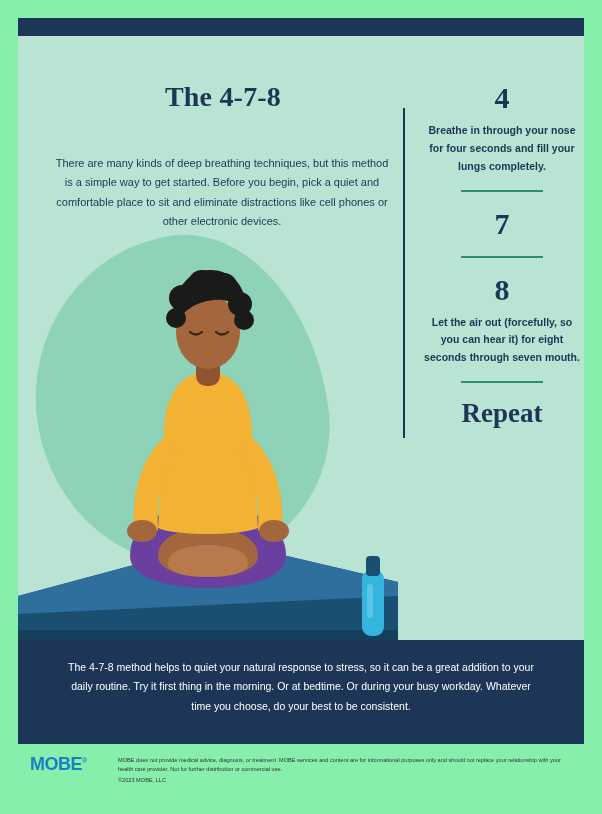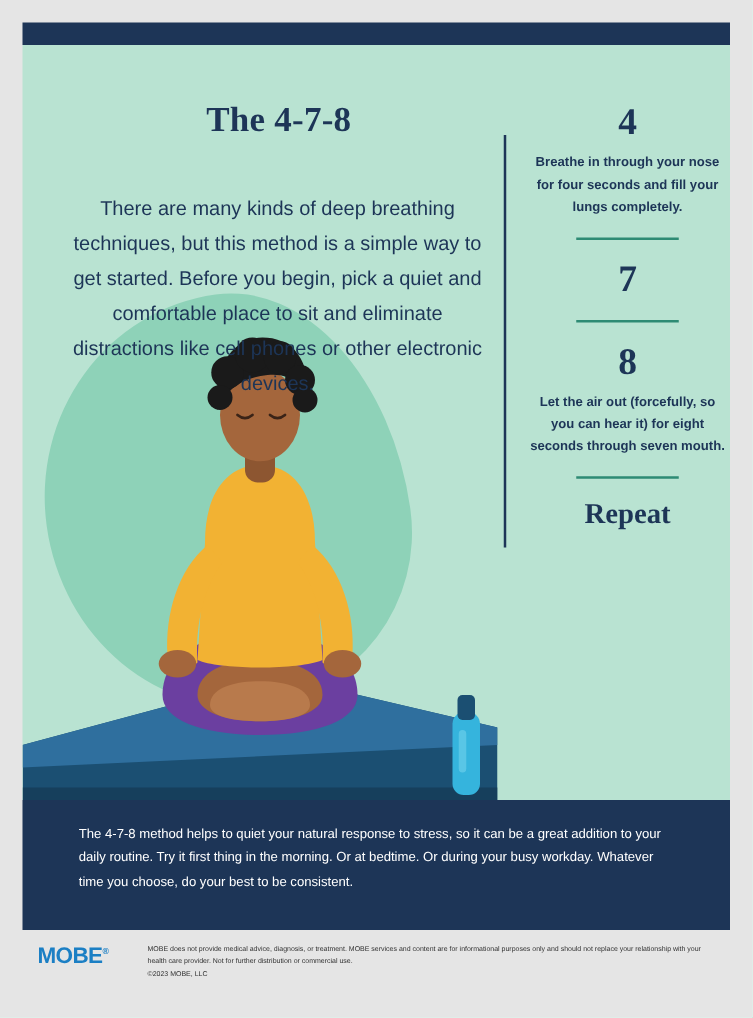--- a/index.html
+++ b/index.html
@@ -10,21 +10,21 @@
     width: 602px;
     height: 814px;
     background: #ffffff;
     font-family: "Liberation Sans", sans-serif;
     overflow: hidden;
   }
   .poster {
     position: relative;
     width: 602px;
     height: 814px;
-    background: #e5e5e5;
+    background: #86efac;
   }
   
   .top-band {
     position: absolute;
     left: 18px;
     top: 18px;
     width: 566px;
     height: 18px;
     background: #1d3557;
   }
@@ -63,21 +63,21 @@
     line-height: 1.22;
     letter-spacing: 0.2px;
   }
   .intro {
     position: absolute;
     left: 34px;
     top: 118px;
     width: 340px;
     text-align: center;
     color: #1d3557;
-    font-size: 16px;
+    font-size: 11px;
     line-height: 1.75;
   }
   
   .divider {
     position: absolute;
     left: 385px;
     top: 72px;
     width: 2px;
     height: 330px;
     background: #1d3557;
@@ -111,21 +111,21 @@
   }
   .step-rule {
     width: 82px;
     height: 2px;
     background: #2e8b74;
     margin: 14px auto 14px auto;
   }
   .repeat {
     font-family: "Liberation Serif", serif;
     font-weight: bold;
-    font-size: 23px;
+    font-size: 27px;
     line-height: 1.25;
     color: #1d3557;
     margin-top: 6px;
   }
   
   .illus {
     position: absolute;
     left: 0px;
     top: 0px;
     width: 380px;
@@ -139,21 +139,21 @@
     width: 566px;
     height: 104px;
     background: #1d3557;
     color: #ffffff;
   }
   .footer-text {
     position: absolute;
     left: 45px;
     top: 18px;
     width: 476px;
-    text-align: left;
+    text-align: center;
     font-size: 10.5px;
     line-height: 1.85;
     color: #ffffff;
   }
   
   .legal-area {
     position: absolute;
     left: 18px;
     top: 744px;
     width: 566px;

